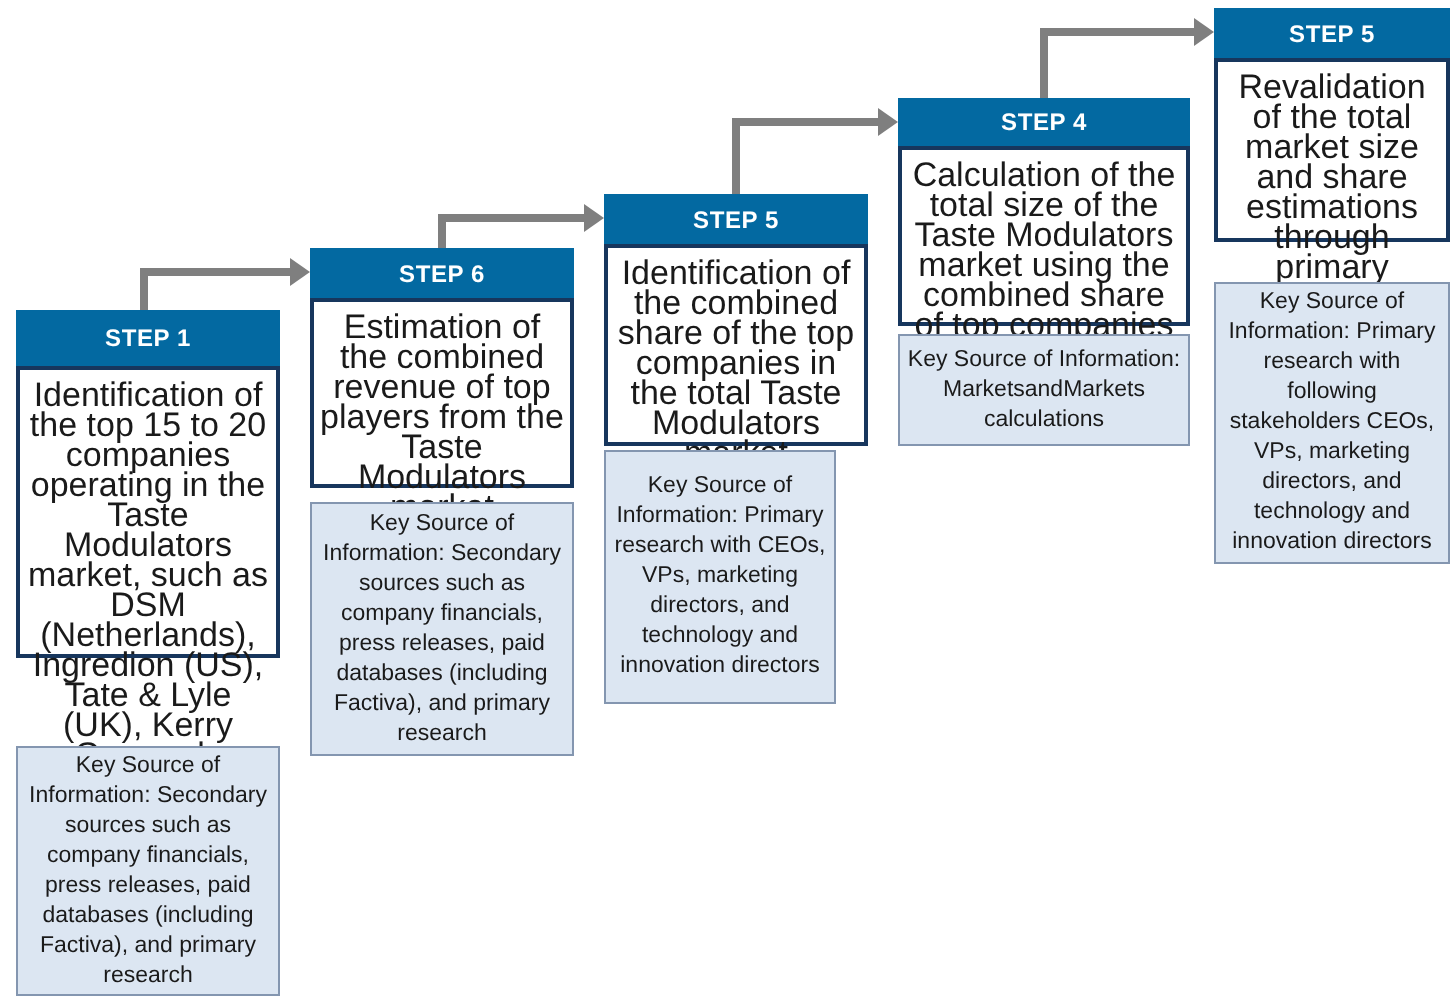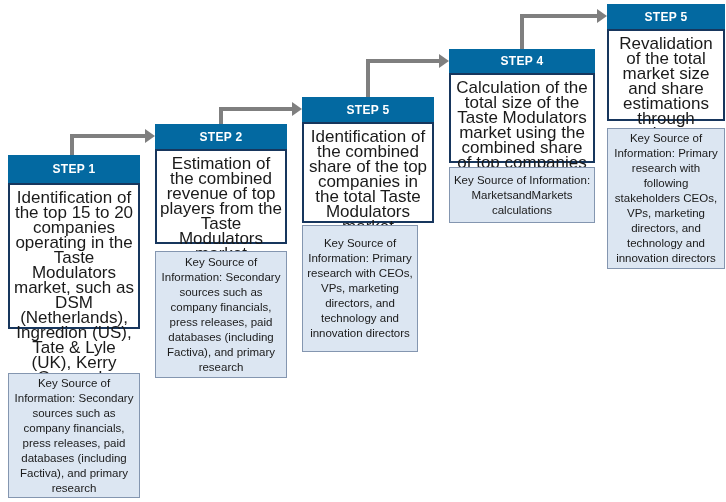--- a/index.html
+++ b/index.html
@@ -54,21 +54,21 @@
   .s3-h{left:302px;top:97px;width:132px;height:25px;}
   .s3-b{left:302px;top:122px;width:132px;height:101px;}
   .s3-k{left:302px;top:225px;width:116px;height:127px;}
   
   .s4-h{left:449px;top:49px;width:146px;height:24px;}
   .s4-b{left:449px;top:73px;width:146px;height:90px;}
   .s4-k{left:449px;top:167px;width:146px;height:56px;}
   
   .s5-h{left:607px;top:4px;width:118px;height:25px;}
   .s5-b{left:607px;top:29px;width:118px;height:92px;}
-  .s5-k{left:607px;top:128px;width:118px;height:141px;}
+  .s5-k{left:607px;top:141px;width:118px;height:141px;}
 
   
   .arrow-seg{position:absolute;background:#7f7f7f;}
   .arrow-head{
     position:absolute;width:0;height:0;
     border-top:7px solid transparent;
     border-bottom:7px solid transparent;
     border-left:10px solid #7f7f7f;
   }
   .a1-v{left:70px;top:134px;width:4px;height:21px;}
@@ -86,21 +86,21 @@
 </style>
 </head>
 <body>
 
 <div id="canvas">
 
   <div class="step-header s1-h">STEP 1</div>
   <div class="step-body s1-b">Identification of the top 15 to 20 companies operating in the Taste Modulators market, such as DSM (Netherlands), Ingredion (US), Tate &amp; Lyle (UK), Kerry Group plc (Ireland), among others</div>
   <div class="key-box s1-k">Key Source of Information: Secondary sources such as company financials, press releases, paid databases (including Factiva), and primary research</div>
 
-  <div class="step-header s2-h">STEP 2</div>
+  <div class="step-header s2-h">STEP 6</div>
   <div class="step-body s2-b">Estimation of the combined revenue of top players from the Taste Modulators market</div>
   <div class="key-box s2-k">Key Source of Information: Secondary sources such as company financials, press releases, paid databases (including Factiva), and primary research</div>
 
   <div class="step-header s3-h">STEP 5</div>
   <div class="step-body s3-b">Identification of the combined share of the top companies in the total Taste Modulators market</div>
   <div class="key-box s3-k">Key Source of Information: Primary research with CEOs, VPs, marketing directors, and technology and innovation directors</div>
 
   <div class="step-header s4-h">STEP 4</div>
   <div class="step-body s4-b">Calculation of the total size of the Taste Modulators market using the combined share of top companies and their revenue</div>
   <div class="key-box s4-k">Key Source of Information: MarketsandMarkets calculations</div>

